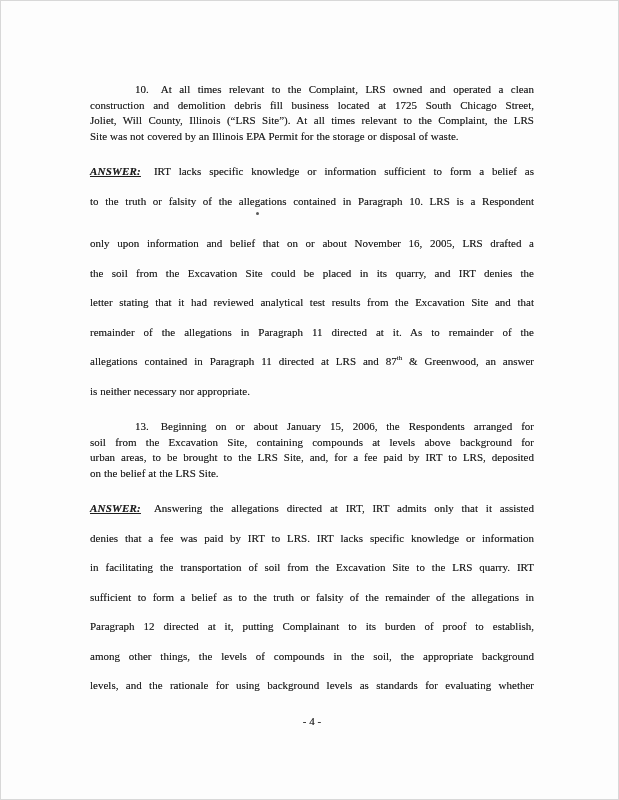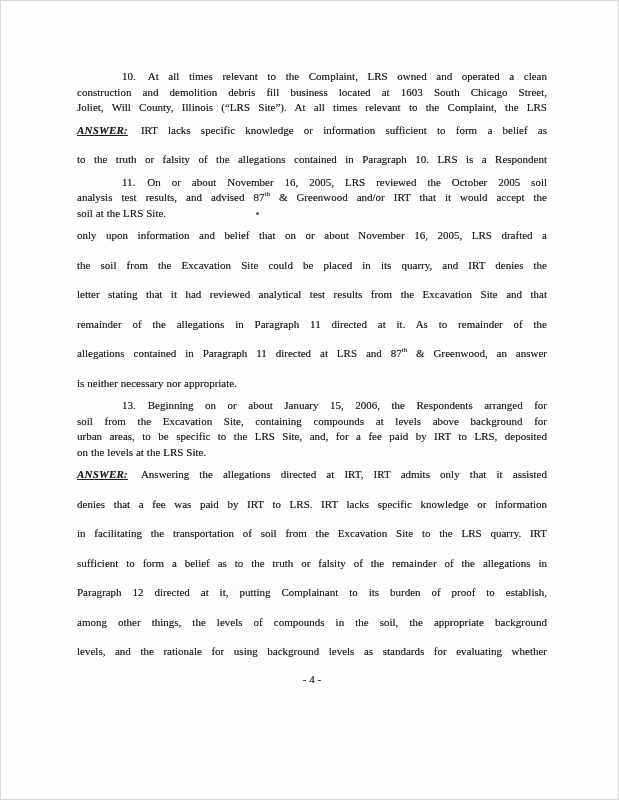--- a/index.html
+++ b/index.html
@@ -15,21 +15,21 @@
     background: #fdfdfd;
     border: 1px solid #d8d8d8;
     padding: 68px 71px 0 76px;
     font-family: "Liberation Serif", "DejaVu Serif", serif;
     font-size: 11px;
     color: #1e1e1e;
     text-shadow: 0 0 0.5px rgba(30,30,30,0.55);
     overflow: hidden;
   }
   .doc { width: 100%; }
-  .para { margin: 0; }
+  .para { margin: 13px; }
   .line {
     text-align: justify;
     text-align-last: justify;
     word-spacing: 0.2px;
   }
   .para.allegation .line { line-height: 15.5px; }
   .para.answer .line { line-height: 29.5px; }
   .line.last { text-align-last: left; }
   .line.last.keep-justify { text-align-last: justify; }
   .para.allegation .line.first { padding-left: 45px; }
@@ -62,45 +62,41 @@
     margin-top: 5px;
   }
 </style>
 </head>
 <body>
 
 <div class="page">
   <main class="doc" id="doc-body">
       <div class="para allegation">
         <div class="line first"><span class="para-num">10.</span>At all times relevant to the Complaint, LRS owned and operated a clean</div>
-        <div class="line">construction and demolition debris fill business located at 1603 South Chicago Street,</div>
+        <div class="line">construction and demolition debris fill business located at 1725 South Chicago Street,</div>
         <div class="line">Joliet, Will County, Illinois (“LRS Site”). At all times relevant to the Complaint, the LRS</div>
+        <div class="line last">Site was not covered by an Illinois EPA Permit for the storage or disposal of waste.</div>
       </div>
       <div class="para answer">
         <div class="line first"><span class="answer-label">ANSWER:</span>IRT lacks specific knowledge or information sufficient to form a belief as</div>
         <div class="line">to the truth or falsity of the allegations contained in Paragraph 10.  LRS is a Respondent</div>
-      </div>
-      <div class="para allegation">
-        <div class="line first"><span class="para-num">11.</span>On or about November 16, 2005, LRS reviewed the October 2005 soil</div>
-        <div class="line">analysis test results, and advised 87<sup>th</sup> &amp; Greenwood and/or IRT that it would accept the</div>
-        <div class="line last">soil at the LRS Site.</div>
       </div>
       <div class="para answer">
         <div class="line">only upon information and belief that on or about November 16, 2005, LRS drafted a</div>
         <div class="line">the soil from the Excavation Site could be placed in its quarry, and IRT denies the</div>
         <div class="line">letter stating that it had reviewed analytical test results from the Excavation Site and that</div>
         <div class="line">remainder of the allegations in Paragraph 11 directed at it.  As to remainder of the</div>
         <div class="line">allegations contained in Paragraph 11 directed at LRS and 87<sup>th</sup> &amp; Greenwood, an answer</div>
         <div class="line last">is neither necessary nor appropriate.</div>
       </div>
       <div class="para allegation">
         <div class="line first"><span class="para-num">13.</span>Beginning on or about January 15, 2006, the Respondents arranged for</div>
         <div class="line">soil from the Excavation Site, containing compounds at levels above background for</div>
-        <div class="line">urban areas, to be specific to the LRS Site, and, for a fee paid by IRT to LRS, deposited</div>
-        <div class="line last">on the levels at the LRS Site.</div>
+        <div class="line">urban areas, to be brought to the LRS Site, and, for a fee paid by IRT to LRS, deposited</div>
+        <div class="line last">on the belief at the LRS Site.</div>
       </div>
       <div class="para answer">
         <div class="line first"><span class="answer-label">ANSWER:</span>Answering the allegations directed at IRT, IRT admits only that it assisted</div>
         <div class="line">denies that a fee was paid by IRT to LRS.  IRT lacks specific knowledge or information</div>
         <div class="line">in facilitating the transportation of soil from the Excavation Site to the LRS quarry.  IRT</div>
         <div class="line">sufficient to form a belief as to the truth or falsity of the remainder of the allegations in</div>
         <div class="line">Paragraph 12 directed at it, putting Complainant to its burden of proof to establish,</div>
         <div class="line">among other things, the levels of compounds in the soil, the appropriate background</div>
         <div class="line last keep-justify">levels, and the rationale for using background levels as standards for evaluating whether</div>
       </div>

